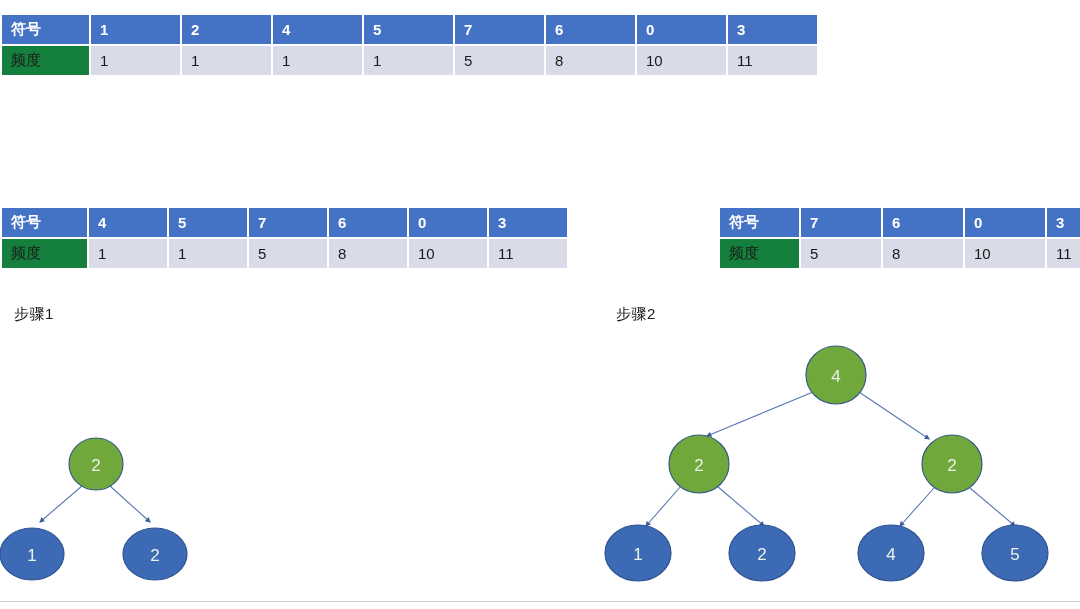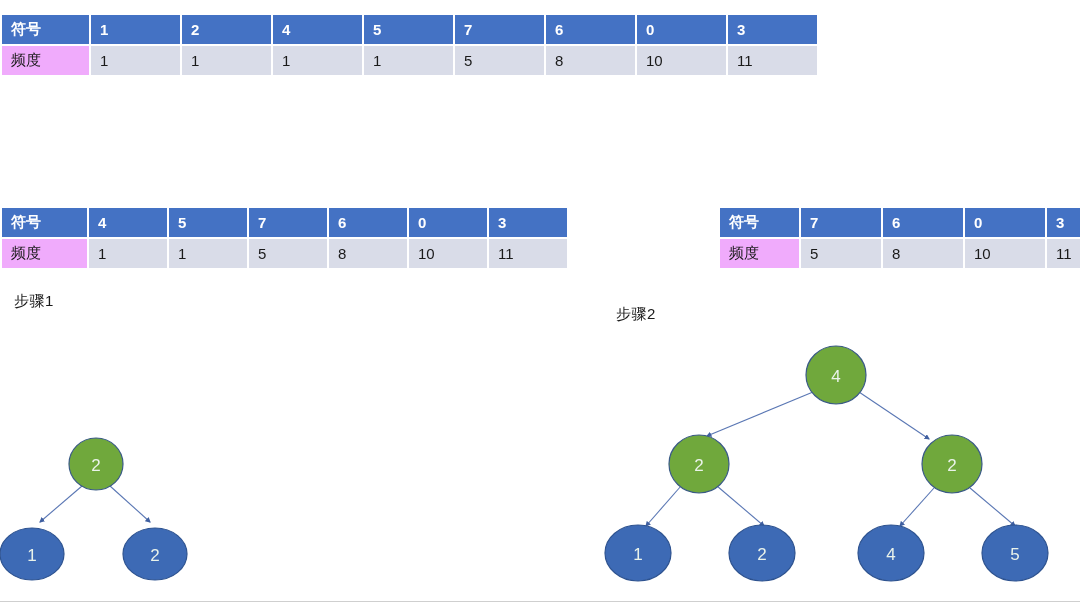--- a/index.html
+++ b/index.html
@@ -47,21 +47,21 @@
     border-left: 2px solid #ffffff;
   }
   .freq-table tr.body td {
     background: #D9DCE8;
     color: #1a1a1a;
     font-weight: normal;
     font-size: 15px;
     border-right: 2px solid #ffffff;
   }
   .freq-table tr.body td.label-cell {
-    background: #f0abfc;
+    background: #15803d;
     color: #1a1a1a;
     border-left: 2px solid #ffffff;
     border-right: 2px solid #ffffff;
   }
 
   
   #table-1 { left: 0px; top: 15px; width: 720px; }
   #table-1 td { width: 80px; }
   #table-1 td.label-cell { width: 78px; }
 
@@ -76,21 +76,21 @@
   #table-3 td.label-cell { width: 70px; }
 
   
   .step-label {
     position: absolute;
     font-size: 15px;
     color: #1a1a1a;
     letter-spacing: 0.5px;
     white-space: nowrap;
   }
-  #step-label-1 { left: 14px; top: 292px; }
+  #step-label-1 { left: 14px; top: 305px; }
   #step-label-2 { left: 616px; top: 305px; }
 
   
   .tree {
     position: absolute;
   }
   .tree svg { display: block; }
 
   #tree-1 { left: -14px; top: 420px; width: 220px; height: 180px; }
   #tree-2 { left: 590px; top: 336px; width: 490px; height: 268px; }

